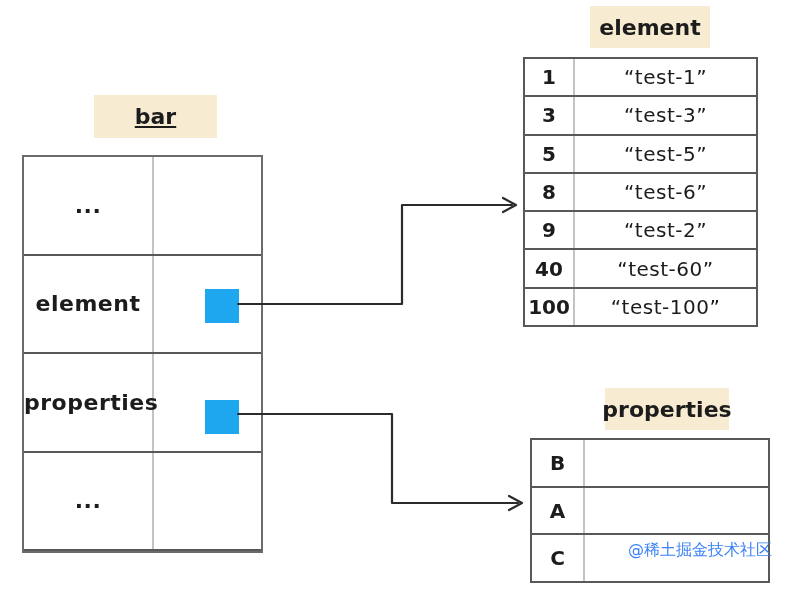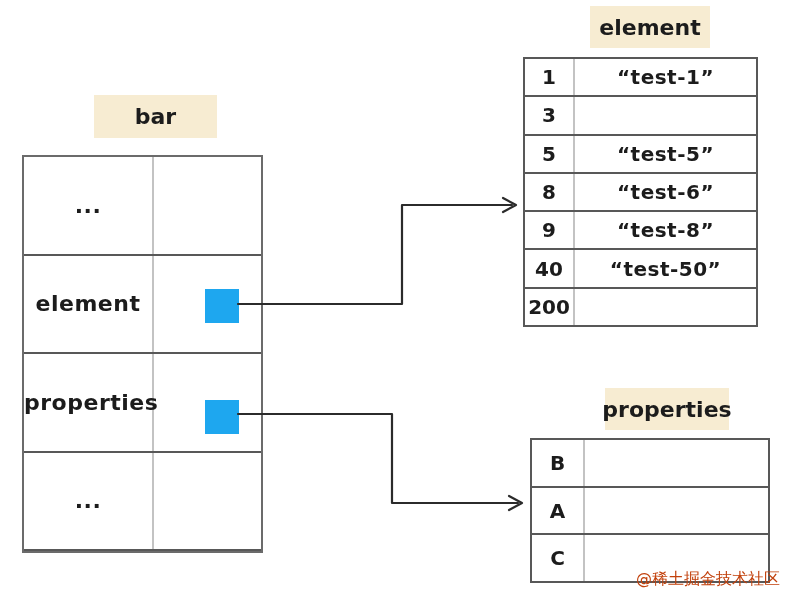--- a/index.html
+++ b/index.html
@@ -17,21 +17,21 @@
   .hdr {
     position: absolute;
     background: #f7ecd2;
     display: flex;
     align-items: center;
     justify-content: center;
     font-weight: bold;
     font-size: 22px;
     color: #1c1c1c;
   }
-  .bar-hdr        { left: 94px;  top: 95px;  width: 123px; height: 43px; }
+  .bar-hdr        { left: 94px;  top: 95px;  width: 123px; height: 43px; text-decoration: underline; }
   .element-hdr    { left: 590px; top: 6px;   width: 120px; height: 42px; }
   .properties-hdr { left: 605px; top: 388px; width: 124px; height: 42px; }
 
   
   .bar-table {
     position: absolute;
     left: 22px; top: 155px;
     width: 241px; height: 398px;
     border: 2px solid #6b6b6b;
     box-sizing: border-box;
@@ -93,42 +93,41 @@
     border-right: 2px solid #c3c3c3;
     box-sizing: border-box;
     font-weight: bold;
     font-size: 20px;
   }
   .element-table .dkey    { width: 50px; }
   .properties-table .dkey { width: 53px; }
   .dval {
     flex: 1;
     text-align: center;
-    font-weight: bold;
+    font-weight: normal;
     font-size: 20px;
     letter-spacing: 0.5px;
   }
 
   
   .arrows {
     position: absolute;
     left: 0; top: 0;
     width: 791px; height: 595px;
     pointer-events: none;
   }
 
   
   .watermark {
     position: absolute;
-    left: 628px; top: 569px;
+    left: 628px; top: 540px;
     width: 160px;
     font-size: 16px;
-    color: #c2410c;
+    color: #3b82f6;
     white-space: nowrap;
-    text-align: center;
   }
 </style>
 </head>
 <body>
 
 <div class="canvas">
 
   <div class="hdr bar-hdr">bar</div>
 
   <div class="bar-table">
@@ -151,39 +150,41 @@
 
   <div class="hdr element-hdr">element</div>
 
   <div class="dtable element-table">
     <div class="drow">
       <div class="dkey">1</div>
       <div class="dval">“test-1”</div>
     </div>
     <div class="drow">
       <div class="dkey">3</div>
+      <div class="dval">“test-3”</div>
     </div>
     <div class="drow">
       <div class="dkey">5</div>
       <div class="dval">“test-5”</div>
     </div>
     <div class="drow">
       <div class="dkey">8</div>
       <div class="dval">“test-6”</div>
     </div>
     <div class="drow">
       <div class="dkey">9</div>
-      <div class="dval">“test-8”</div>
+      <div class="dval">“test-2”</div>
     </div>
     <div class="drow">
       <div class="dkey">40</div>
-      <div class="dval">“test-50”</div>
-    </div>
-    <div class="drow">
-      <div class="dkey">200</div>
+      <div class="dval">“test-60”</div>
+    </div>
+    <div class="drow">
+      <div class="dkey">100</div>
+      <div class="dval">“test-100”</div>
     </div>
   </div>
 
   <div class="hdr properties-hdr">properties</div>
 
   <div class="dtable properties-table">
     <div class="drow">
       <div class="dkey">B</div>
     </div>
     <div class="drow">

